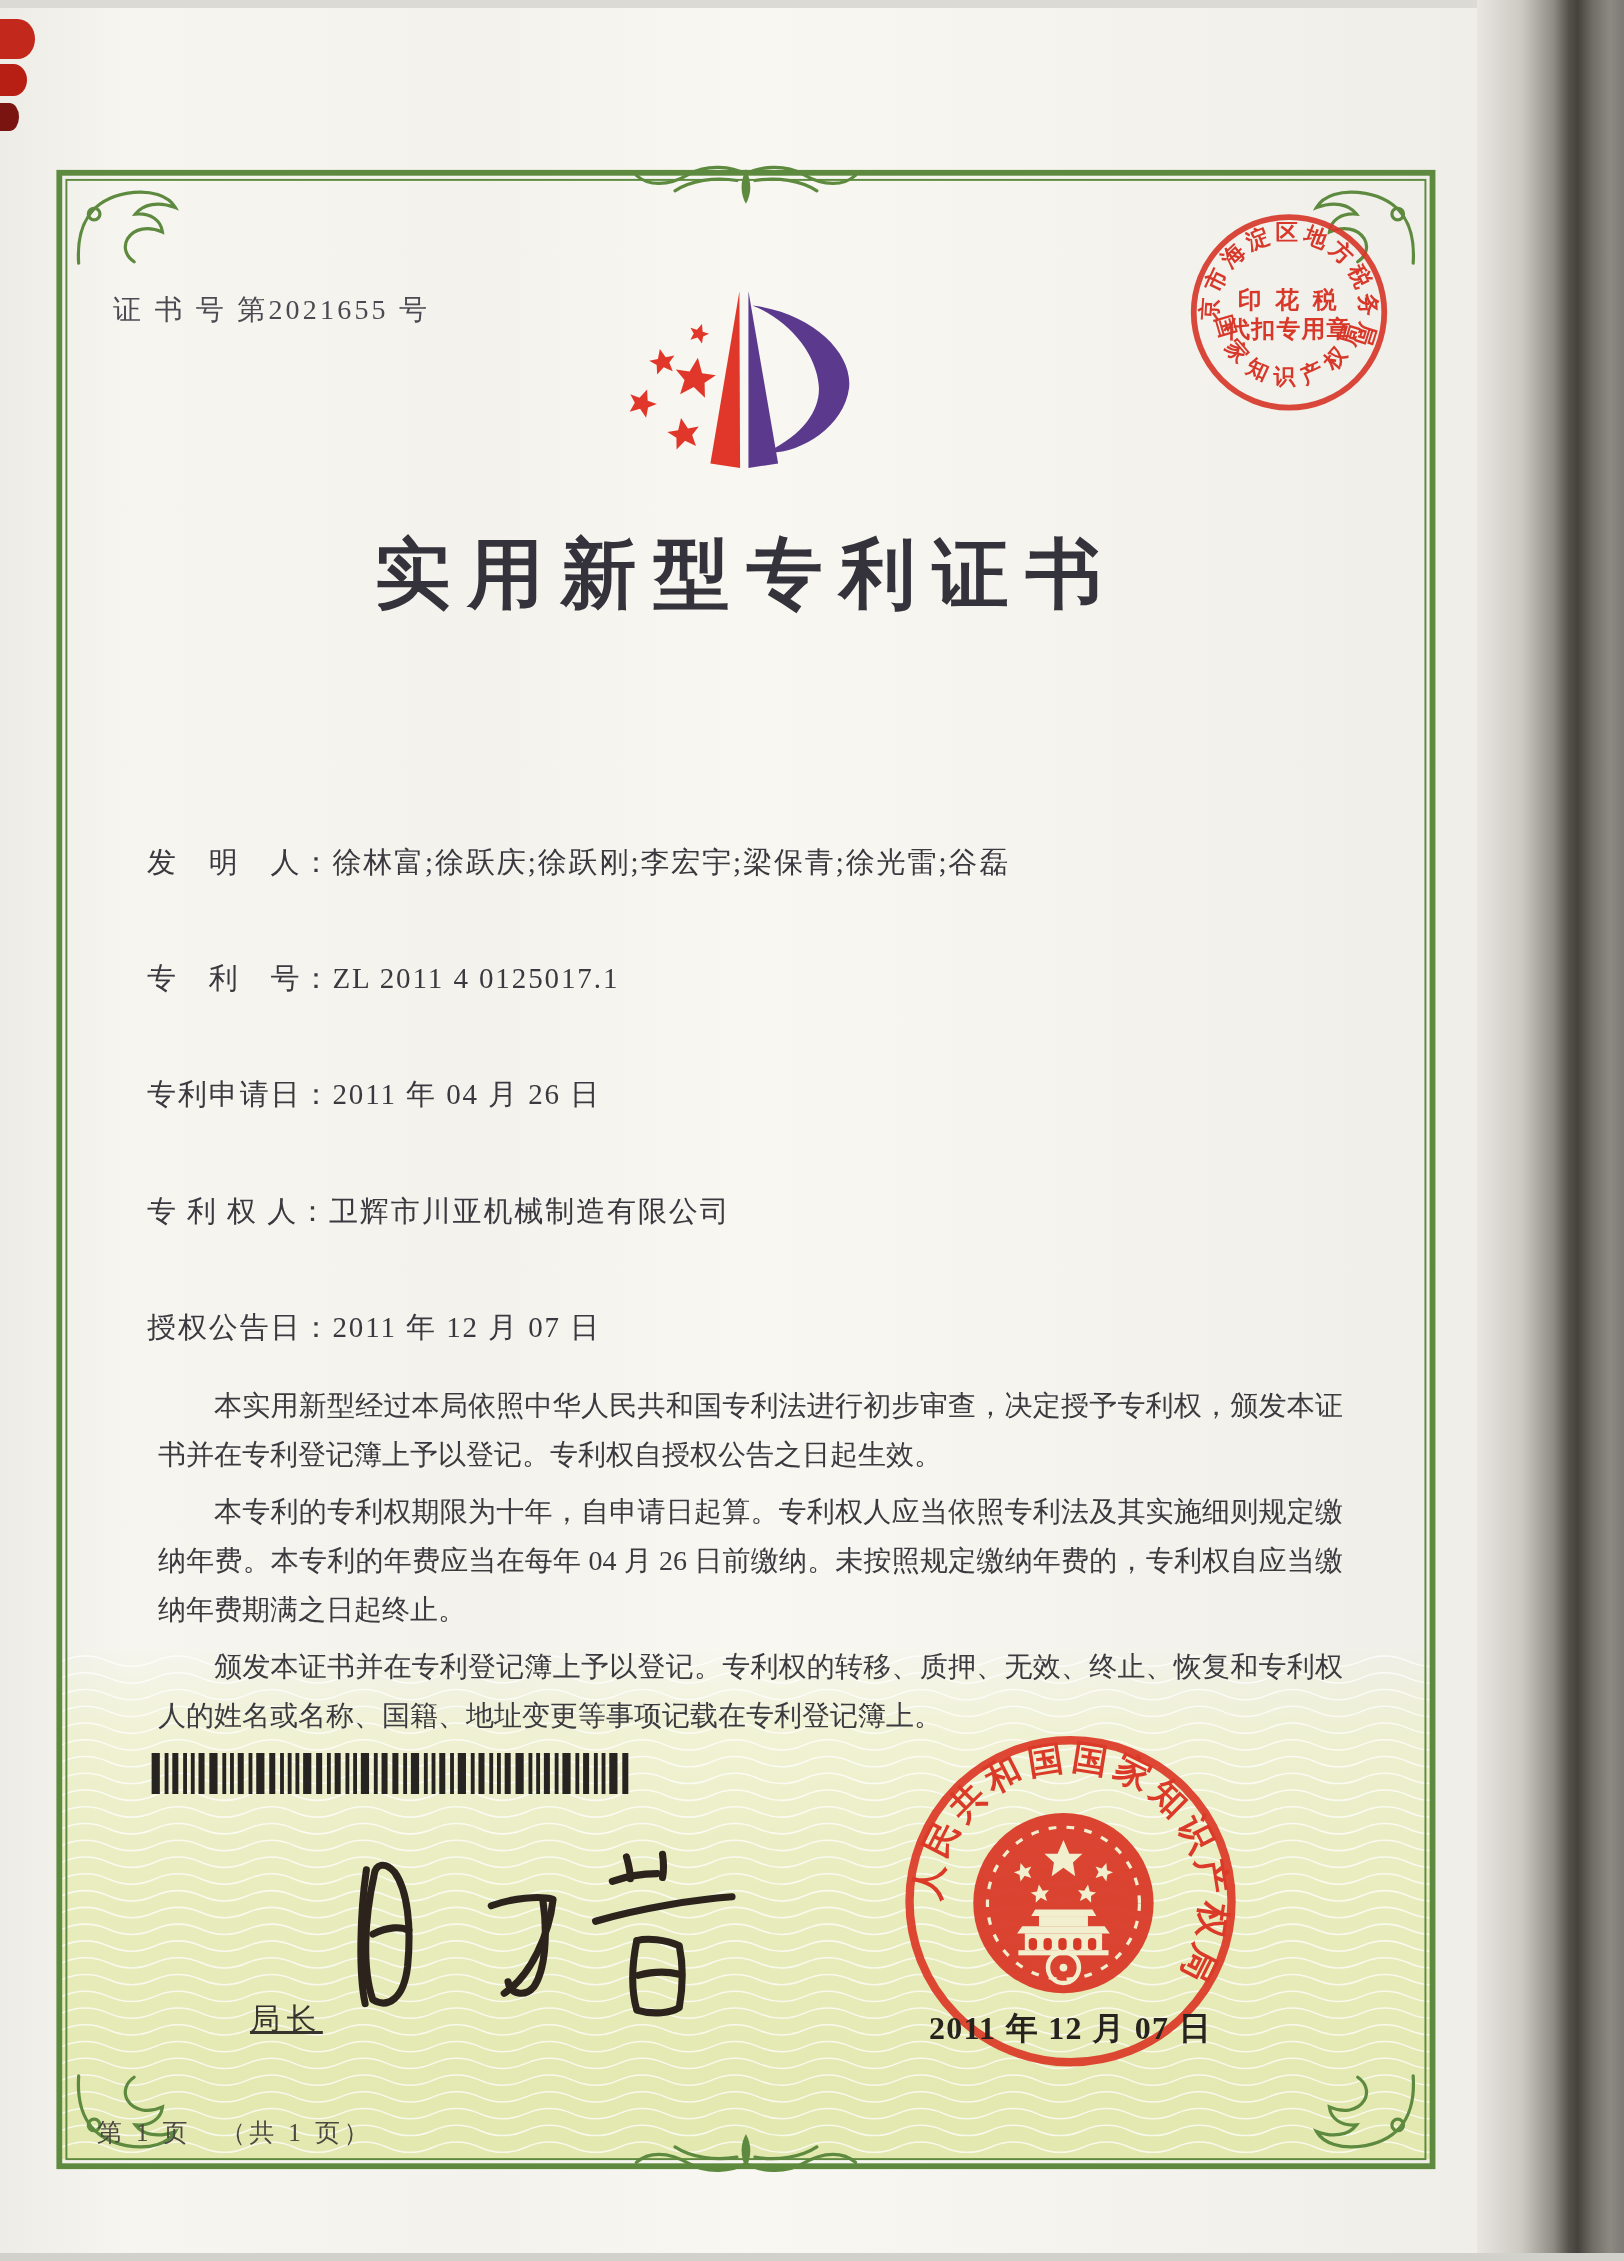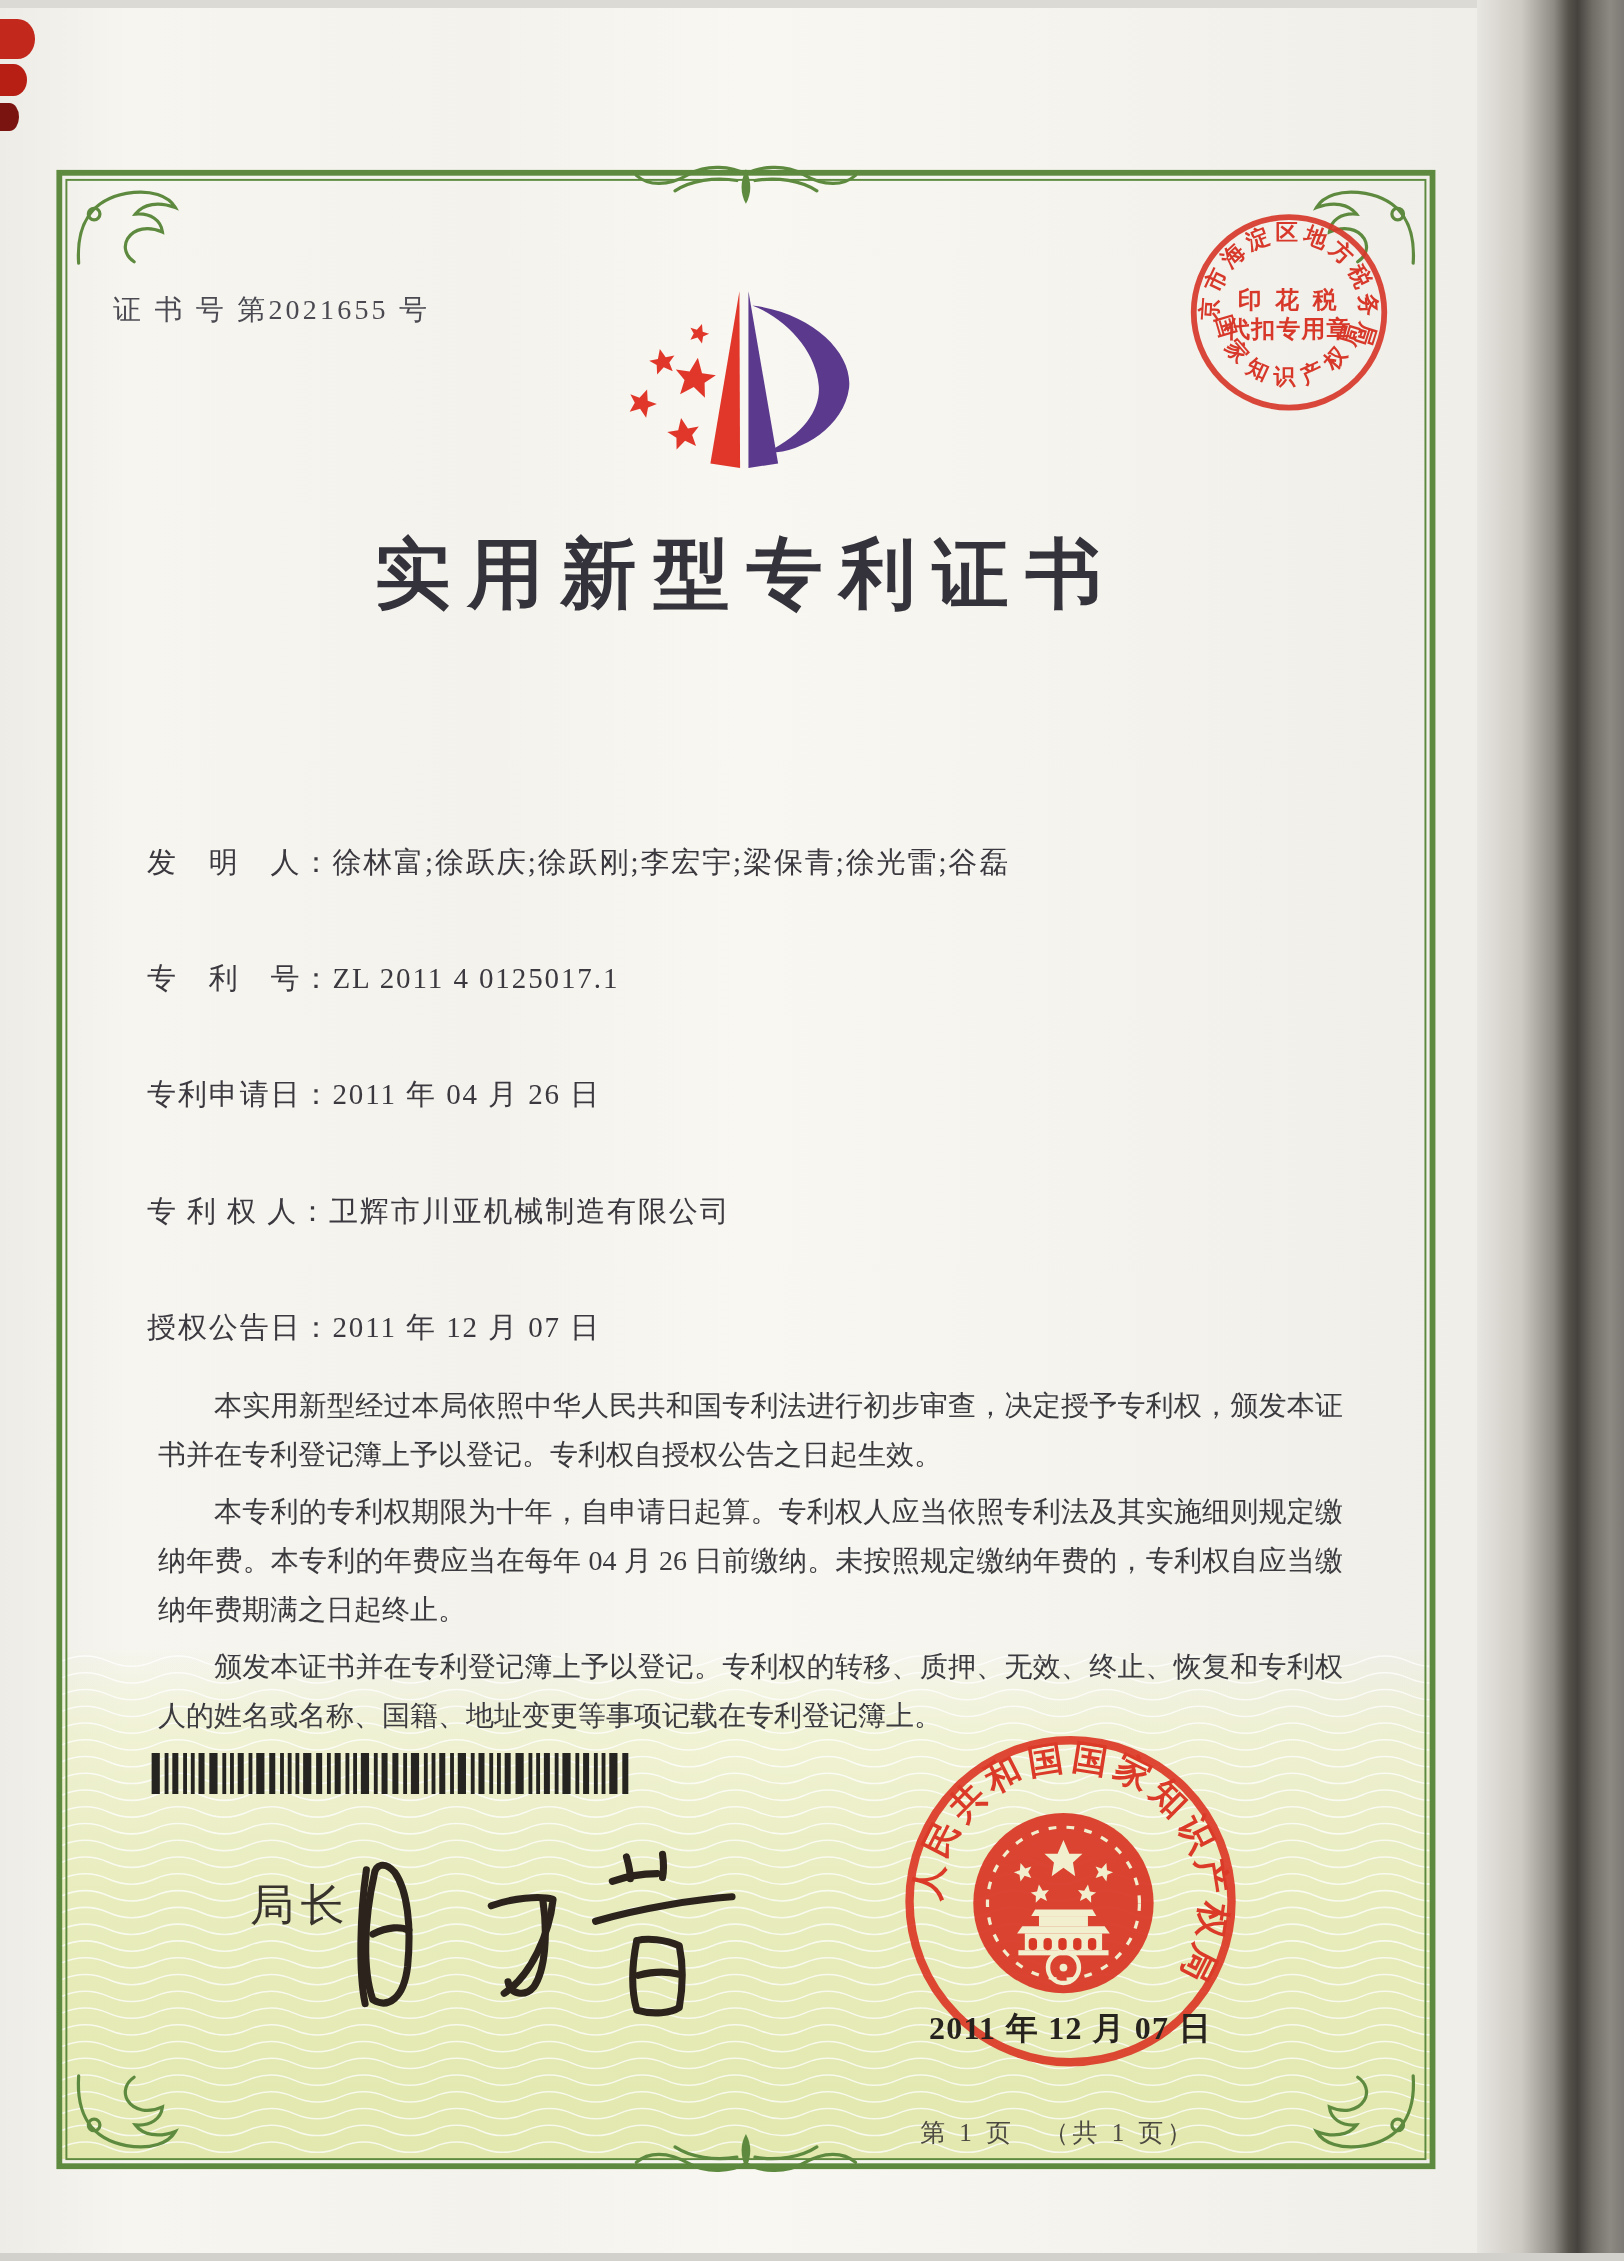--- a/index.html
+++ b/index.html
@@ -26,25 +26,25 @@
   .wave-band svg{display:block;}
   
   .cert-no{left:113px;top:291px;font-size:28px;letter-spacing:3.2px;color:#4b4a52;}
   .title{left:57px;top:524px;width:1379px;text-align:center;font-size:76px;font-weight:700;
     letter-spacing:17px;color:#34323a;}
   .field{left:147px;width:1264px;font-size:29px;letter-spacing:1.9px;color:#3b393f;white-space:nowrap;}
   .f0{top:727px;} .f1{top:843px;} .f2{top:959px;} .f3{top:1075px;} .f4{top:1192px;} .f5{top:1308px;}
   .paras{left:150px;top:1373px;width:1201px;font-size:28px;line-height:49px;
     text-align:justify;color:#3b3a3f;}
   .paras p{margin:8px;text-indent:2em;}
-  .director{left:250px;top:1876px;font-size:44px;letter-spacing:6.4px;color:#38332c;}
+  .director{left:250px;top:1999px;font-size:30px;letter-spacing:6.4px;color:#38332c;text-decoration:underline;}
   .seal-date{left:903px;top:2007px;width:335px;text-align:center;font-size:32px;
     letter-spacing:1.3px;color:#26231f;font-weight:600;}
-  .footer{left:57px;top:2116px;width:1139px;text-align:right;font-size:25px;
-    letter-spacing:3.9px;color:#4a4840;}
+  .footer{left:57px;top:2116px;width:1139px;text-align:left;font-size:25px;
+    letter-spacing:3.9px;color:#4a4840;padding-left:40px;}
 </style>
 </head>
 <body>
 
 <div class="page">
 
   <div class="abs edge-top"></div>
   <div class="abs scan-band"></div>
   <div class="abs blob1"></div>
   <div class="abs blob2"></div>

